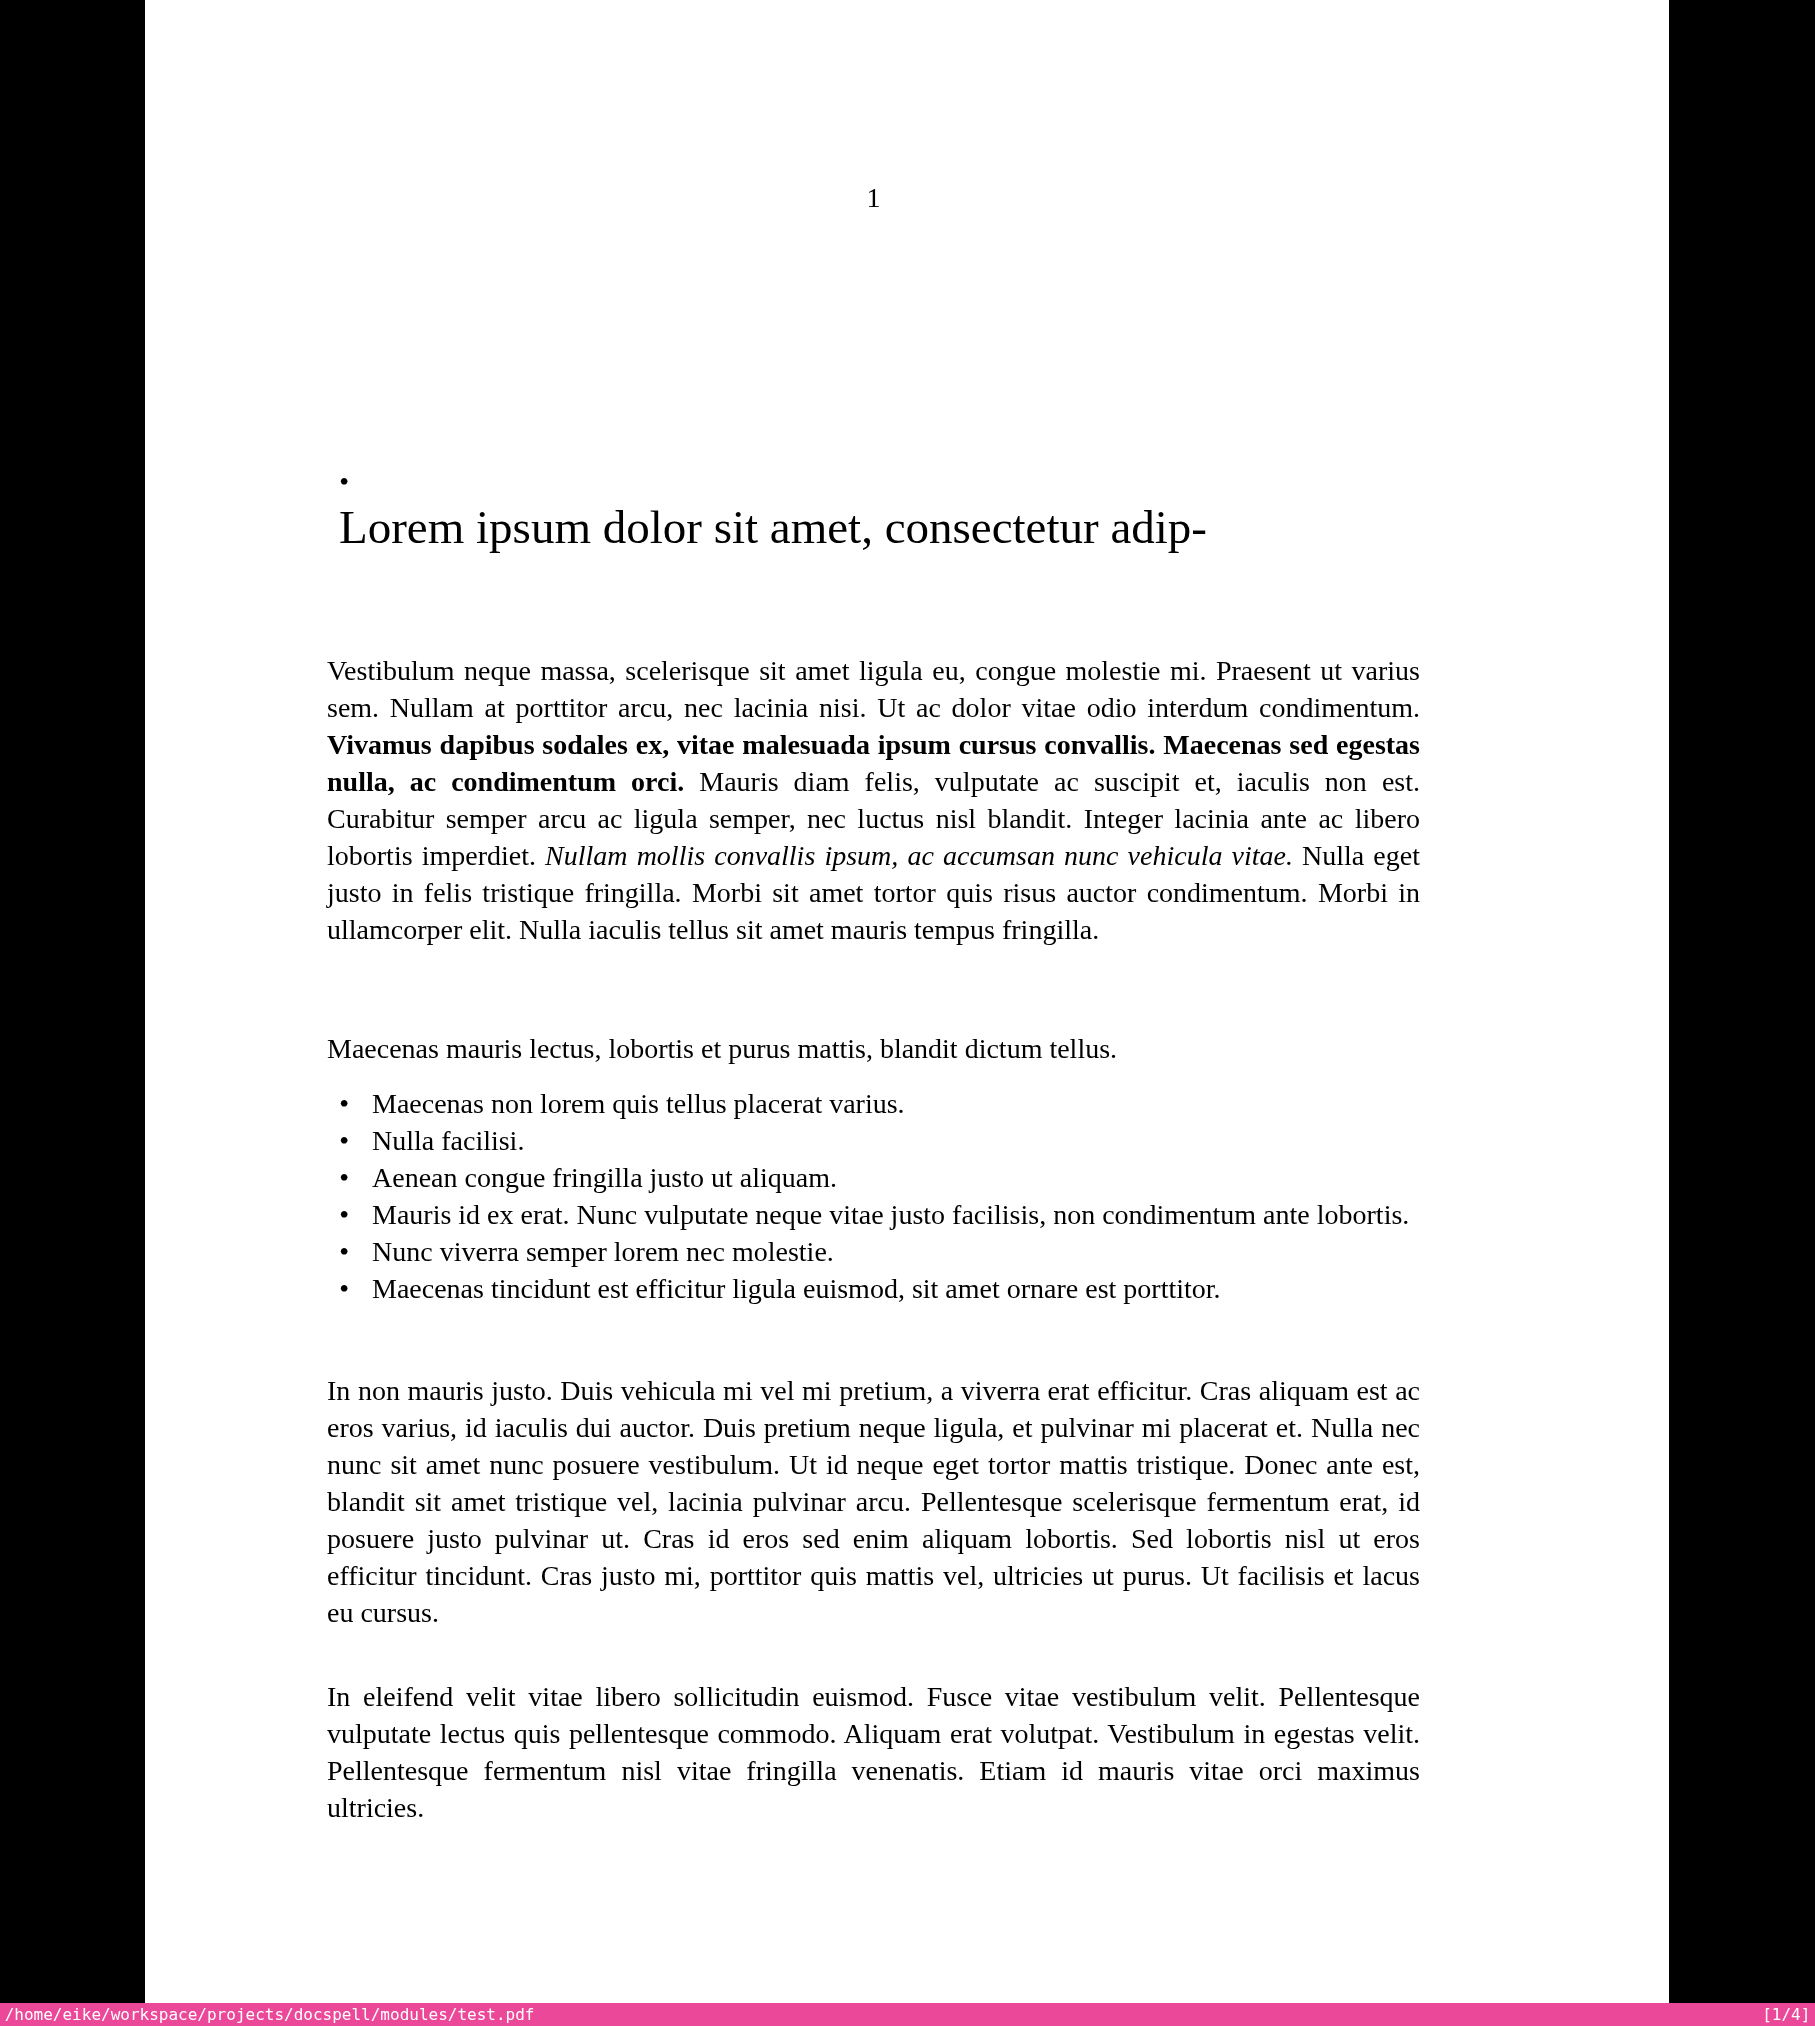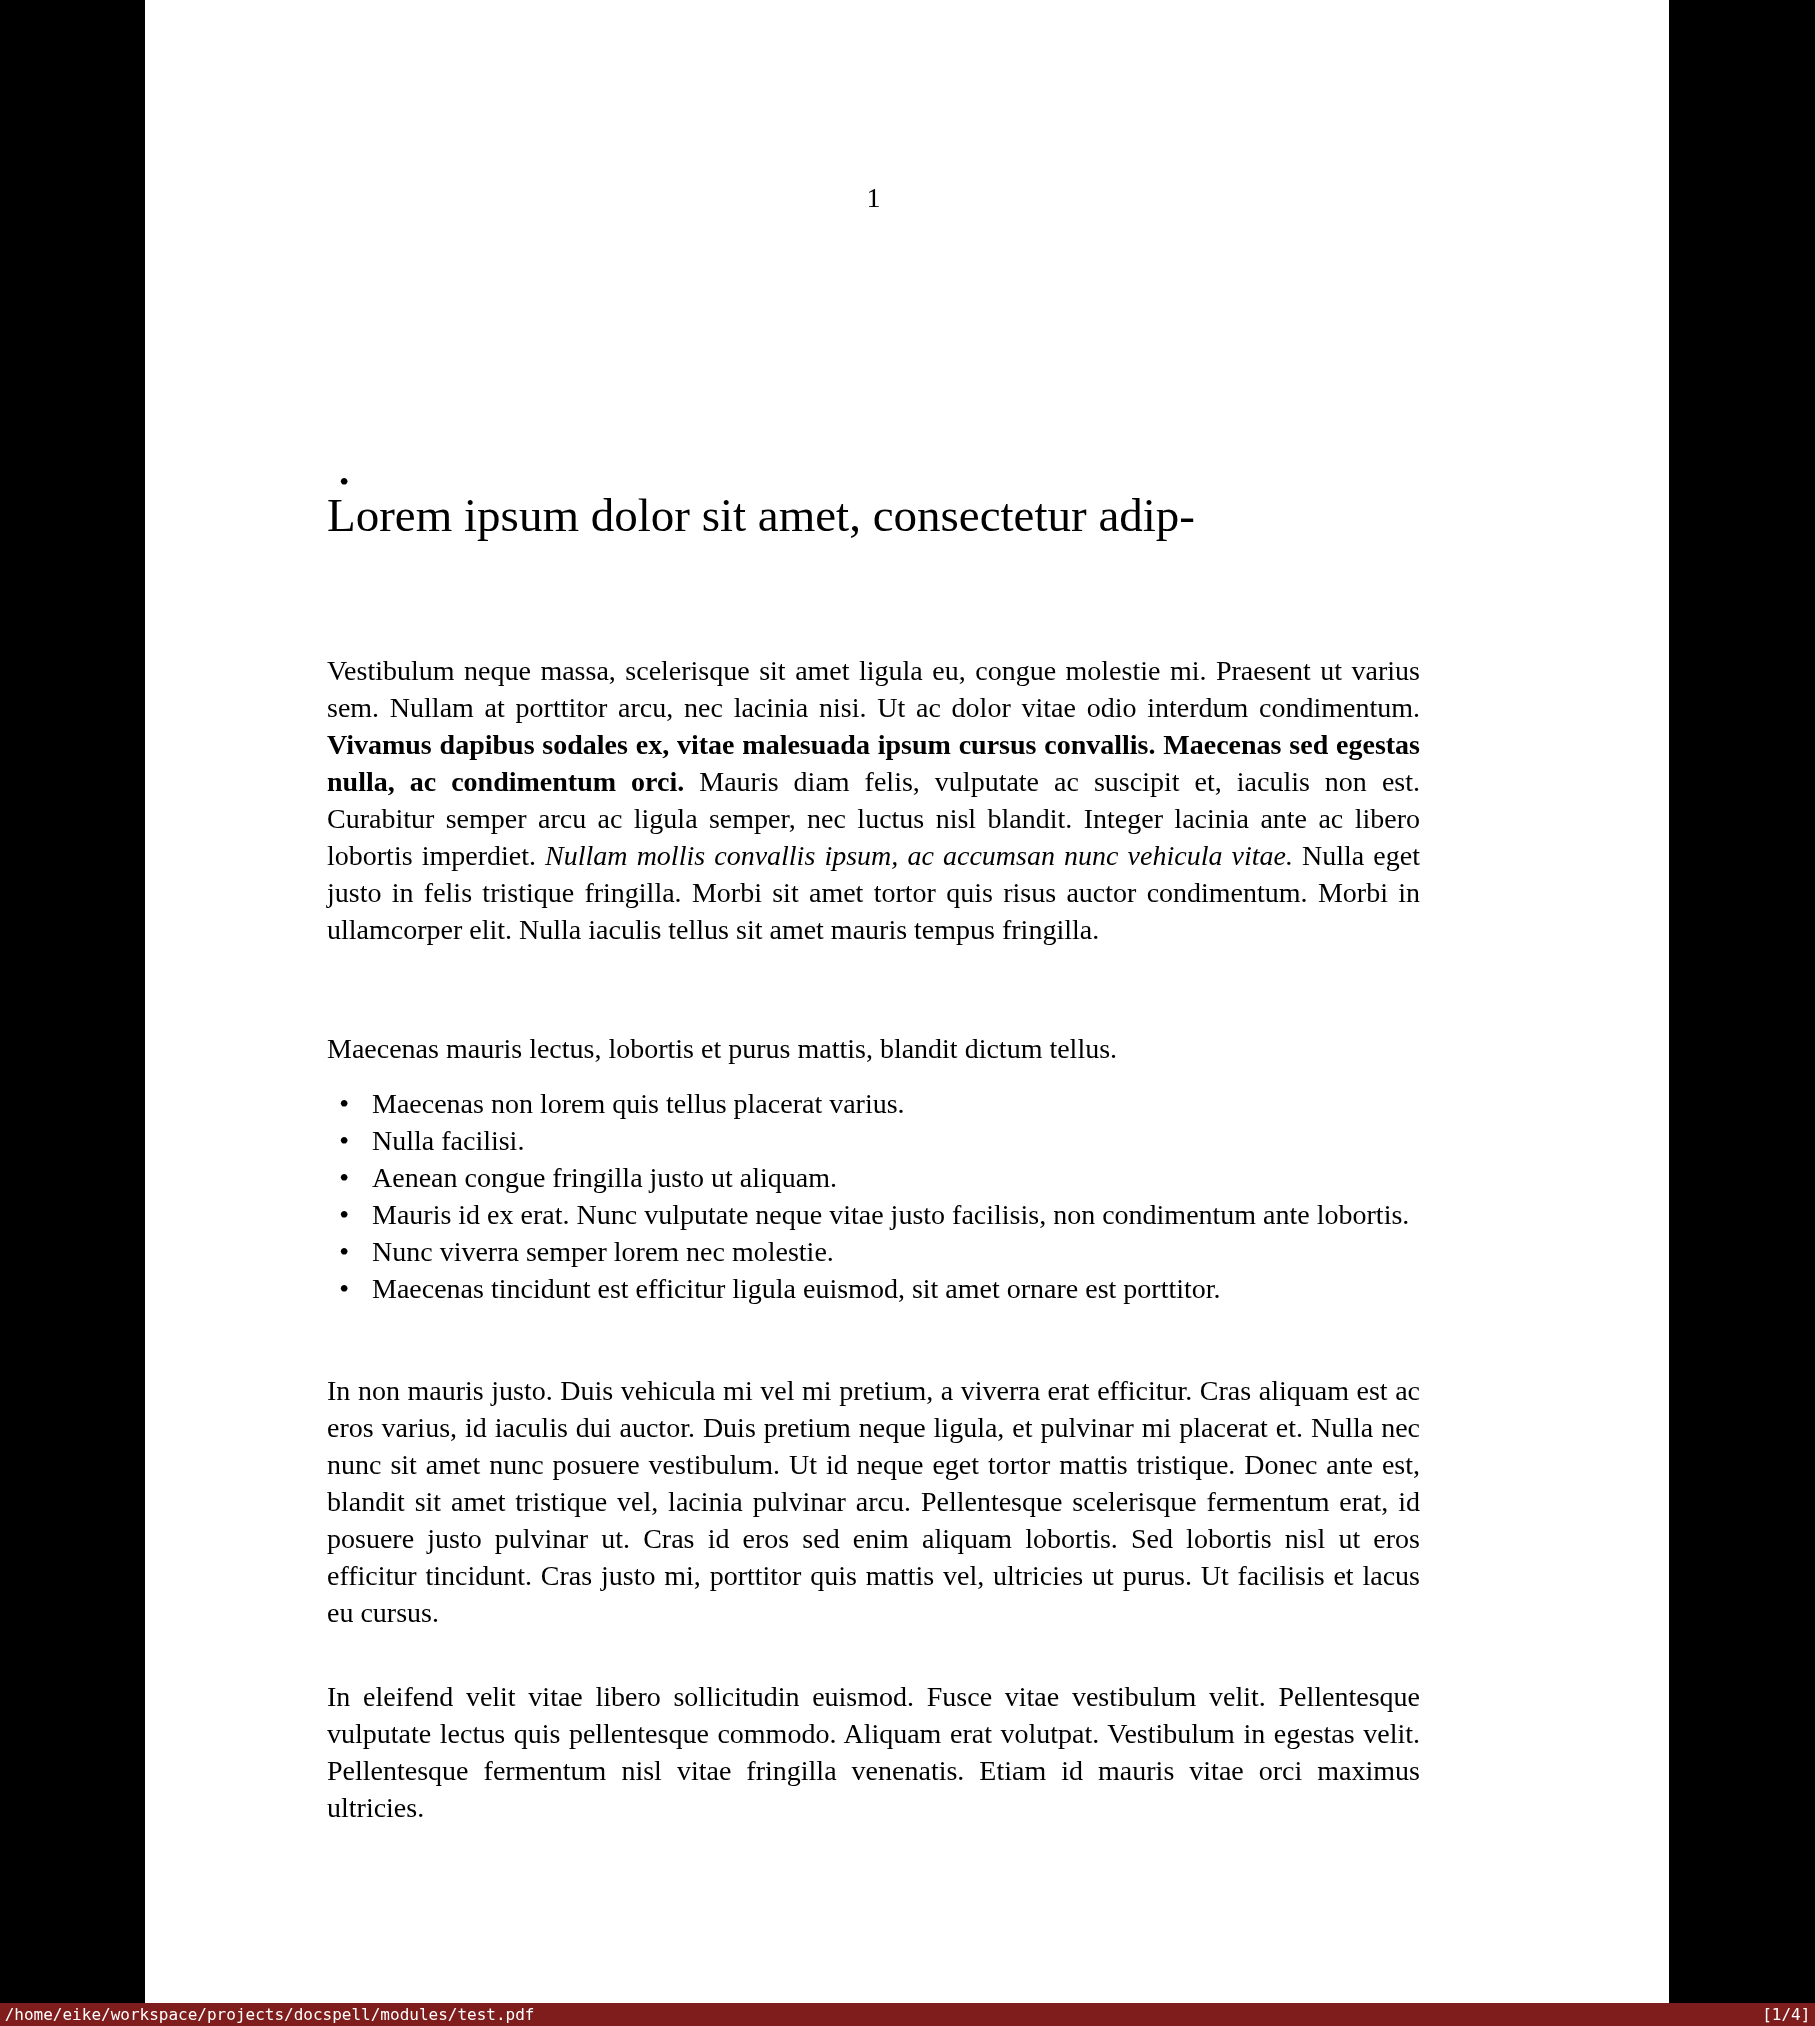--- a/index.html
+++ b/index.html
@@ -47,21 +47,21 @@
     top: 328px;
   }
   .empty-item {
     top: 463px;
   }
   .heading {
     top: 484px;
     font-size: 47px;
     line-height: 63px;
     font-weight: normal;
-    margin: 0;
+    margin: 12px;
     font-family: Liberation Serif, serif;
   }
   .heading span { display: block; }
   .para { text-align: justify; }
   .para-1 { top: 640px; margin-top: 12px; }
   .para-2 { top: 1030px; }
   .list-block { top: 1085px; }
   .para-3 { top: 1372px; }
   .para-4 { top: 1678px; }
   .bold-seg { font-weight: bold; }
@@ -75,21 +75,21 @@
     position: absolute;
     left: 12.3px;
     top: 0;
   }
   .statusbar {
     position: absolute;
     left: 0;
     top: 2003px;
     width: 1815px;
     height: 23px;
-    background: #7f1d1d;
+    background: #ec4899;
     color: #ffffff;
     font-family: "DejaVu Sans Mono", "Liberation Mono", monospace;
     font-size: 16px;
     line-height: 23px;
     display: flex;
     justify-content: space-between;
     box-sizing: border-box;
     padding: 0 4.7px;
     white-space: nowrap;
   }

